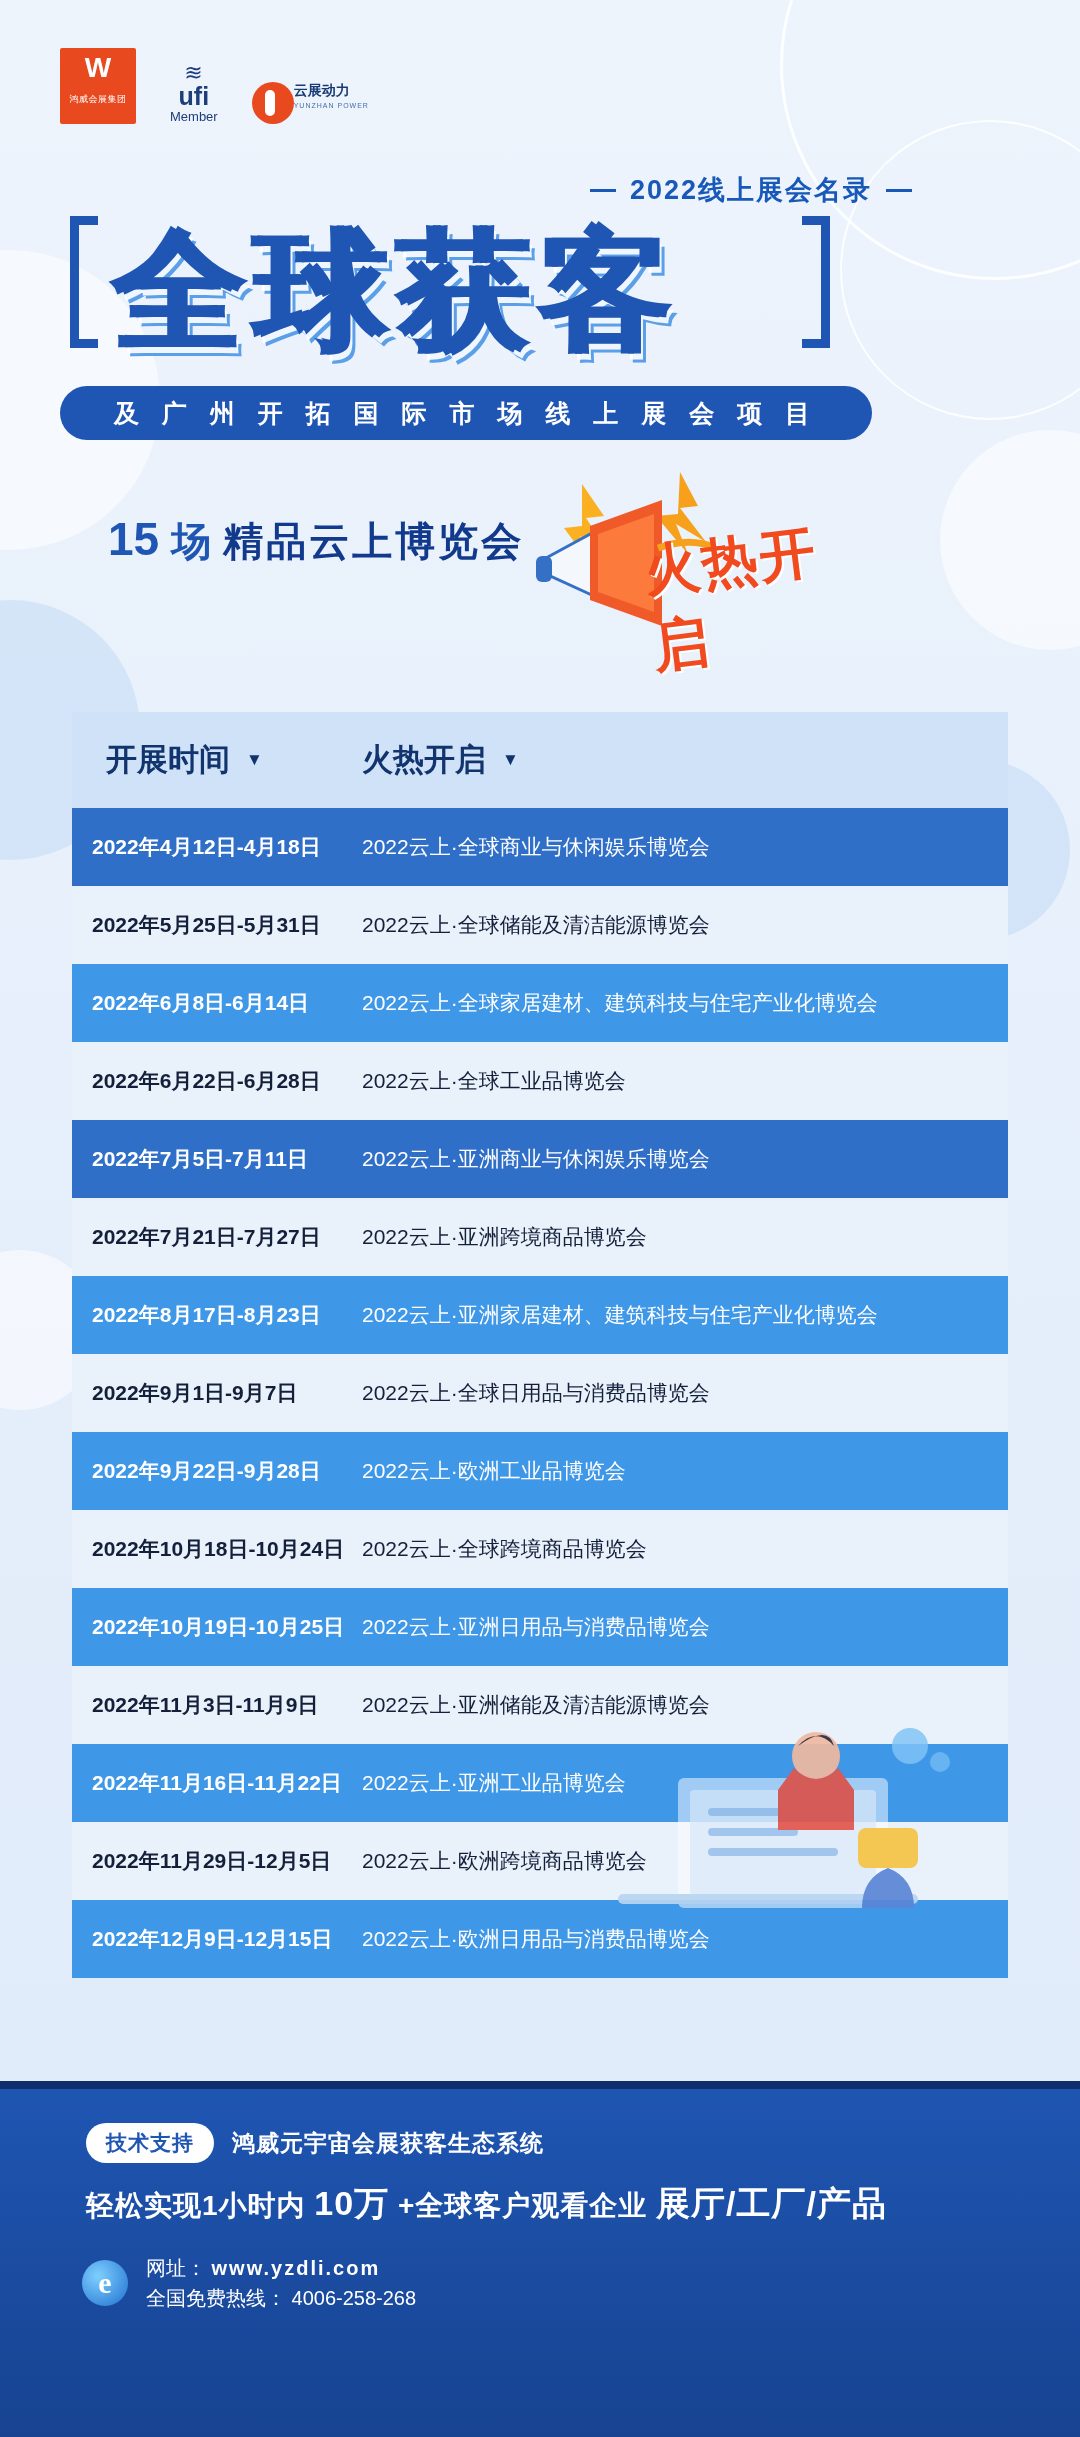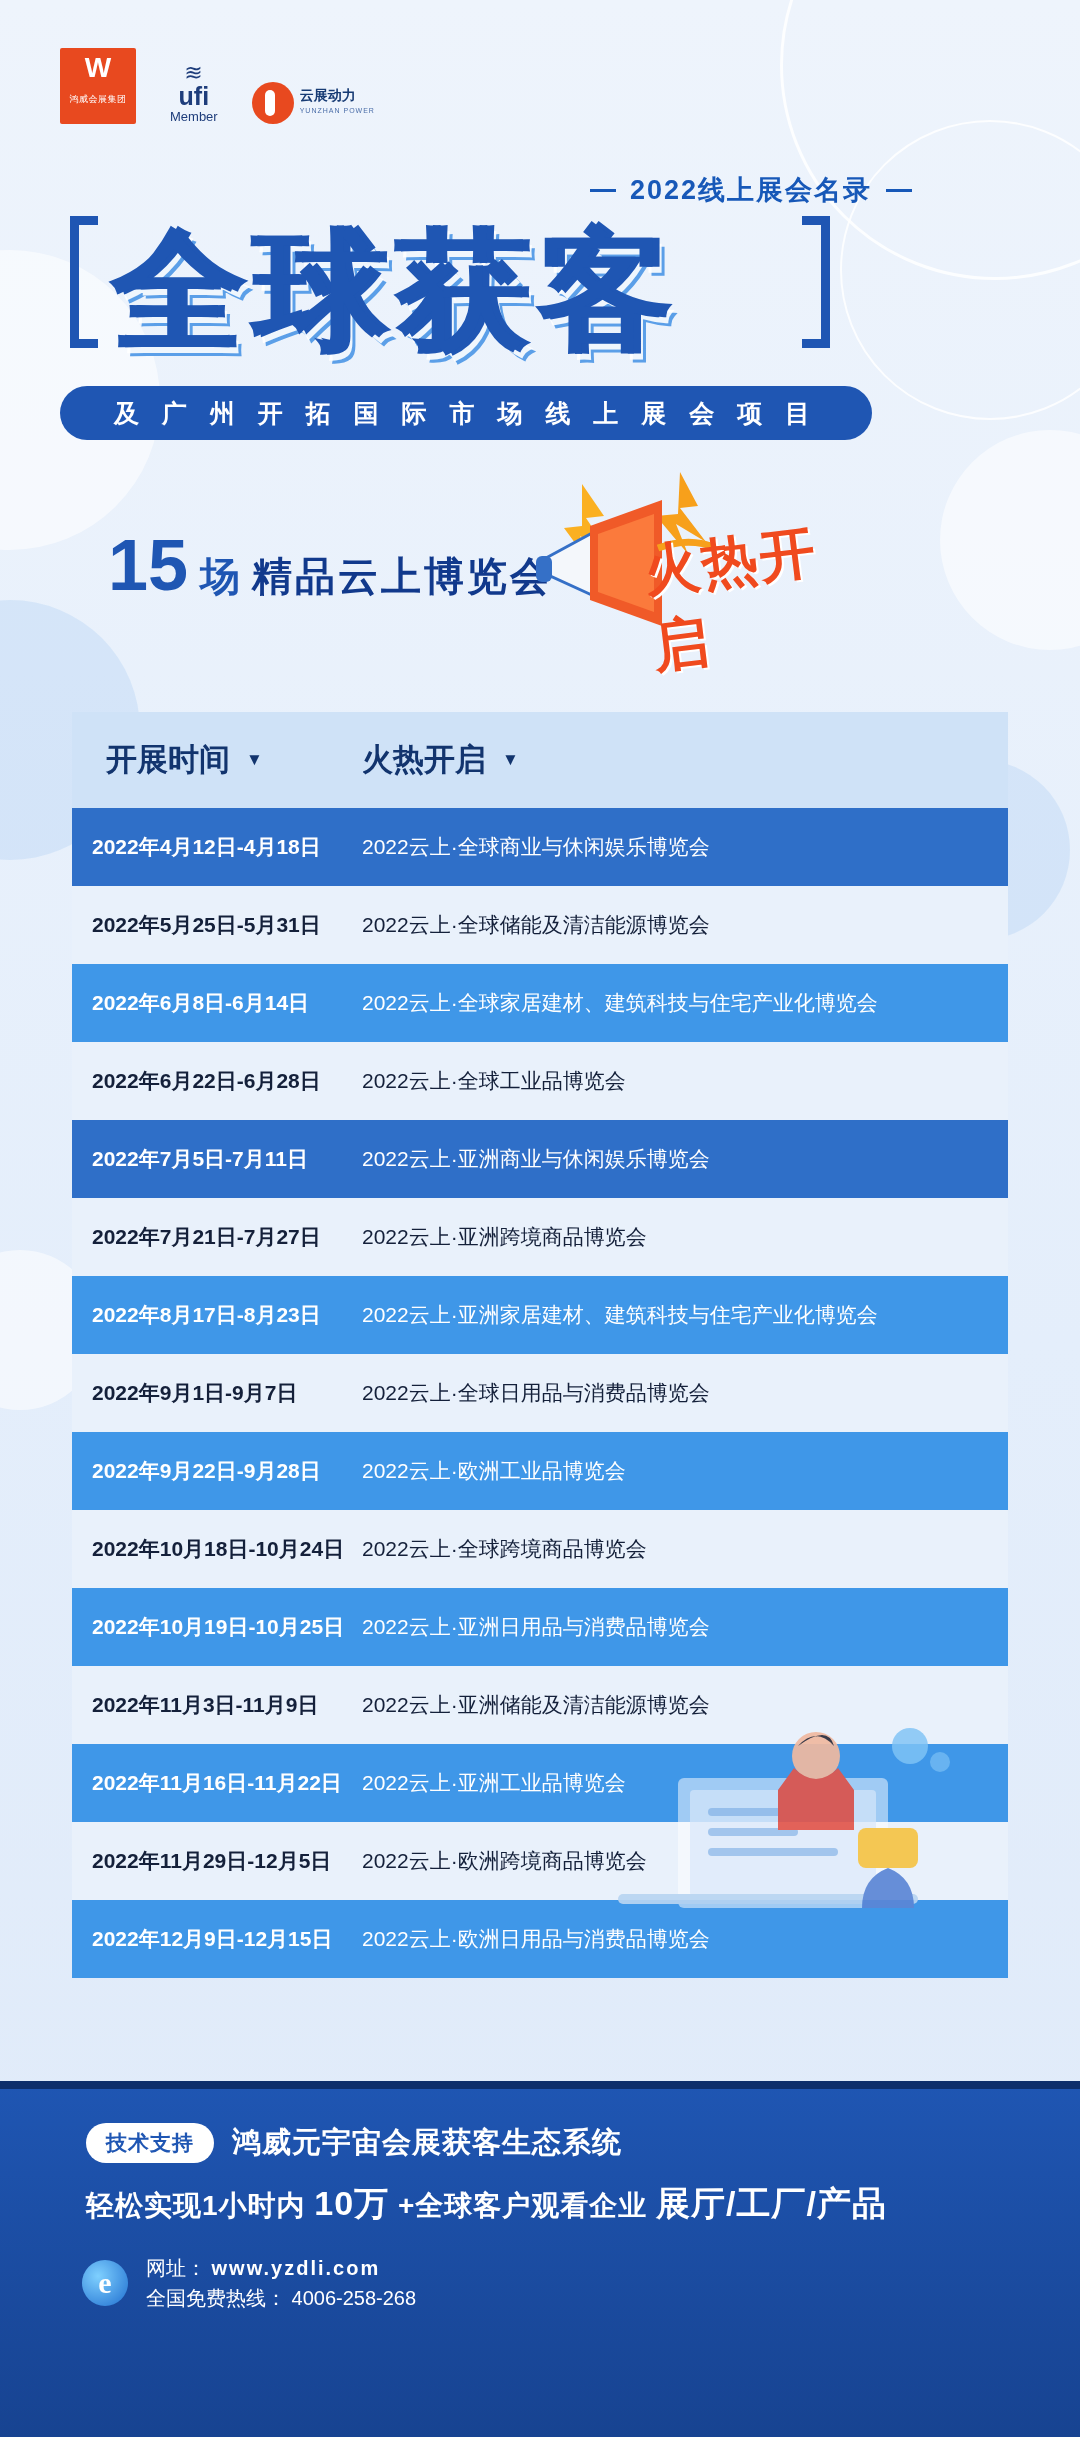--- a/index.html
+++ b/index.html
@@ -57,21 +57,21 @@
   }
   .logo-hw .cn {
     margin-top: 11px;
     font-size: 9px; color: #fff; letter-spacing: 0.5px;
     background: #e8491f;
   }
   .logo-ufi { text-align: center; color: #1e3d7b; }
   .logo-ufi .glyph { font-size: 22px; line-height: 20px; letter-spacing: 1px; }
   .logo-ufi .l1 { font-size: 25px; font-weight: bold; line-height: 26px; }
   .logo-ufi .l2 { font-size: 13px; font-weight: normal; }
-  .logo-yz { display: flex; align-items: center; gap: 6px; }
+  .logo-yz { display: flex; }
   .logo-yz .circle {
     width: 42px; height: 42px; border-radius: 50%;
     background: #e8491f; position: relative;
   }
   .logo-yz .circle:after {
     content: "";
     position: absolute; left: 13px; top: 8px;
     width: 10px; height: 26px; border-radius: 5px;
     background: #fff;
   }
@@ -118,21 +118,21 @@
     border-radius: 27px;
     display: flex; align-items: center; justify-content: center;
     color: #fff; font-size: 25px; letter-spacing: 8px; font-weight: bold;
   }
 
   
   .line15 {
     position: absolute; top: 512px; left: 108px; z-index: 6;
     display: flex; align-items: baseline; gap: 12px;
   }
-  .line15 .num { font-size: 72px; font-weight: bold; color: #1f56b3; margin-top: 12px; }
+  .line15 .num { font-size: 46px; font-weight: bold; color: #1f56b3; }
   .line15 .unit { font-size: 40px; font-weight: bold; color: #1f56b3; }
   .line15 .rest { font-size: 40px; font-weight: bold; color: #11398c; letter-spacing: 3px; }
 
   
   .mega {
     position: absolute; top: 470px; left: 530px; width: 330px; height: 160px; z-index: 7;
   }
   .hotopen {
     position: absolute; left: 118px; top: 52px;
     font-size: 56px; font-weight: bold; color: #f04a1e;
@@ -182,21 +182,21 @@
     z-index: 9;
   }
   .footer .topline { height: 8px; background: #0e2f6b; }
   .fbadge {
     display: inline-flex; align-items: center; justify-content: center;
     width: 128px; height: 40px; border-radius: 20px;
     background: #fff; color: #1f56b3; font-weight: bold; font-size: 21px;
     letter-spacing: 1px;
   }
   .frow1 { display: flex; align-items: center; gap: 18px; padding: 34px 0 0 86px; }
-  .frow1 .t { color: #fff; font-size: 29px; font-weight: bold; letter-spacing: 1px; }
+  .frow1 .t { color: #fff; font-size: 23px; font-weight: bold; letter-spacing: 1px; }
   .frow2 { padding: 18px 0 0 86px; color: #fff; font-size: 28px; font-weight: bold; letter-spacing: 1px; }
   .frow2 .big { font-size: 34px; }
   .fcontact { display: flex; align-items: center; gap: 18px; padding: 26px 0 0 82px; }
   .eicon {
     width: 46px; height: 46px; border-radius: 50%;
     background: radial-gradient(circle at 35% 35%, #7fd0ff, #1f6fd0);
     color: #fff; font-size: 30px; font-weight: bold;
     display:flex; align-items:center; justify-content:center;
     font-family: "Liberation Serif", serif;
   }

